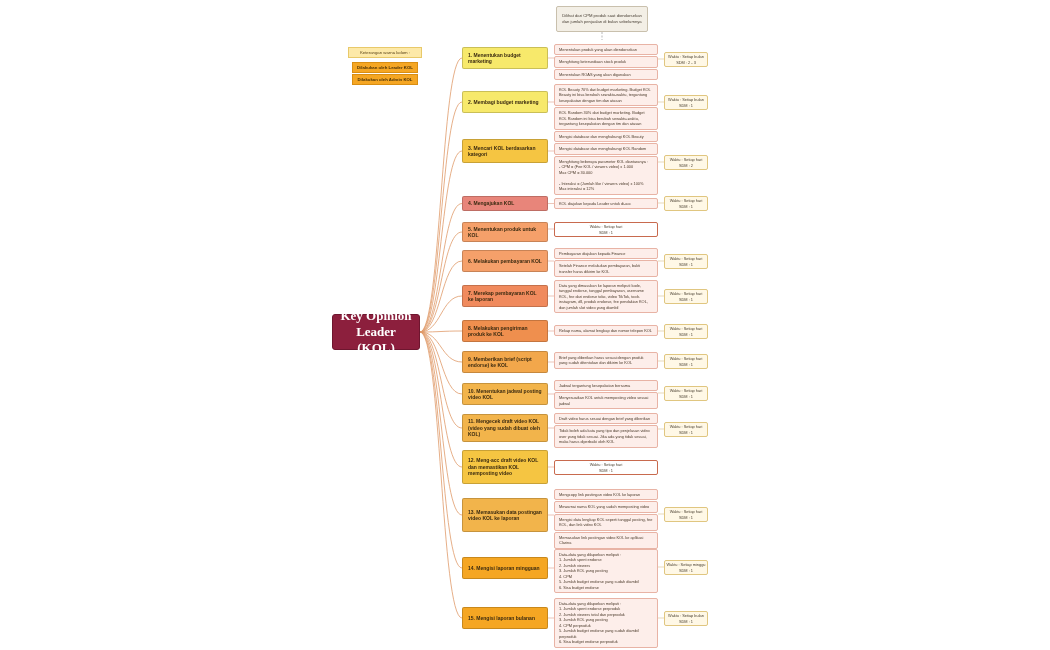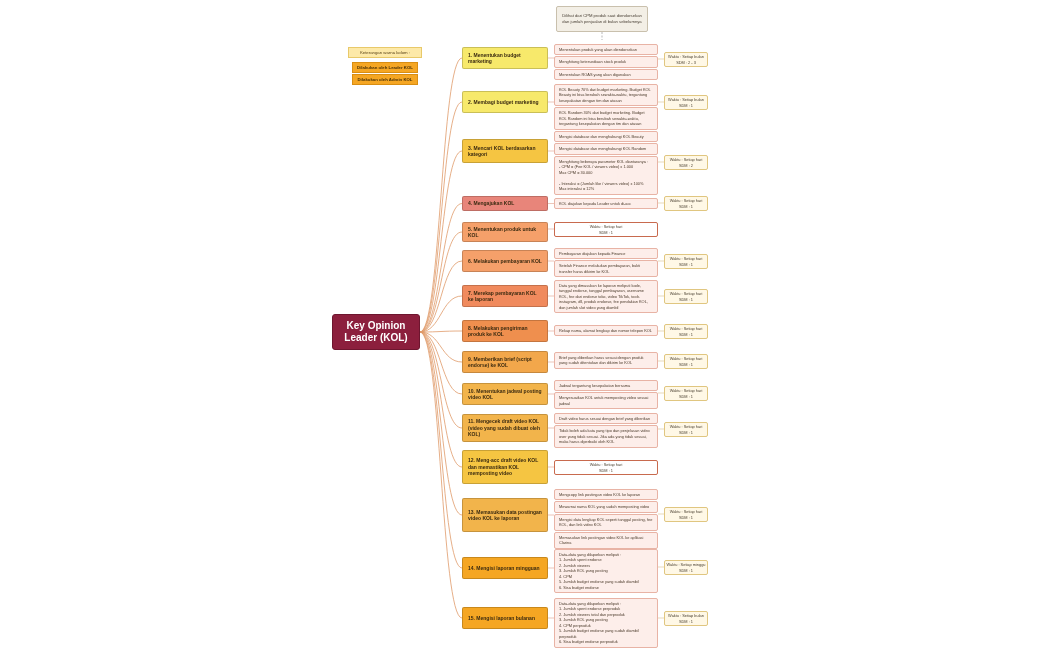--- a/index.html
+++ b/index.html
@@ -36,28 +36,29 @@
   
   .root-node {
     left: 332px;
     top: 314px;
     width: 88px;
     height: 36px;
     background: #8c1f3d;
     border: 1px solid #6e162f;
     border-radius: 3px;
     color: #ffffff;
-    font-size: 10px;
+    font-size: 13px;
     font-weight: bold;
     line-height: 1.25;
     display: flex;
     align-items: center;
     justify-content: center;
     text-align: center;
     padding: 2px 4px;
+    font-family: Liberation Serif, serif;
   }
 
   
   .legend-title {
     left: 348px;
     top: 47px;
     width: 74px;
     height: 11px;
     background: #fde9a8;
     border: 1px solid #e8c96a;

